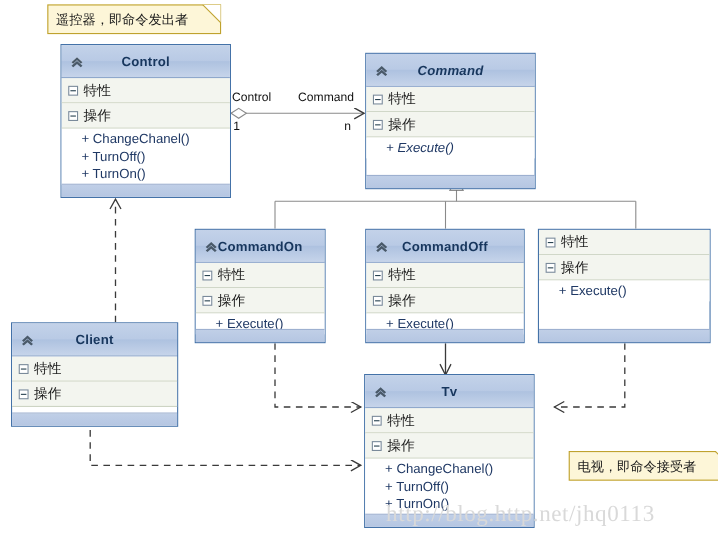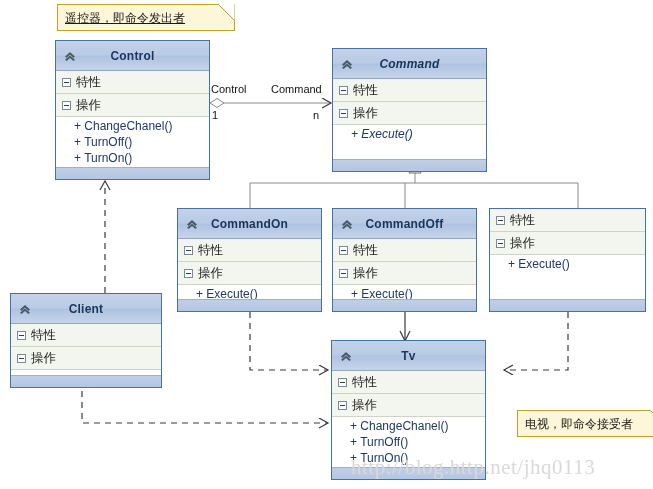--- a/index.html
+++ b/index.html
@@ -208,21 +208,21 @@
     <g>
       <line x1="405" y1="312" x2="405" y2="340" stroke="#3a3a3a" stroke-width="1.2"></line>
       <path d="M400,331 L405,341 L410,331" fill="none" stroke="#3a3a3a" stroke-width="1.2"></path>
     </g>
 
     <g>
       <path d="M568,312 L568,370 L504,370" fill="none" stroke="#3a3a3a" stroke-width="1.2" stroke-dasharray="6,5" marker-end="url(#openArrowL)"></path>
     </g>
   </svg>
 
-  <div class="uml-note" style="left:57px; top:4px; width:178px; height:27px;text-decoration:underline;">
+  <div class="uml-note" style="left:43px; top:4px; width:158px; height:27px;">
     <span>遥控器，即命令发出者</span>
     <span class="foldline">
       <svg width="24" height="24" viewBox="0 0 24 24">
         <path d="M7,0 L24,0 L24,17 z" fill="#ffffff"></path>
         <path d="M7,0 L24,17" stroke="#bfa22e" stroke-width="1" fill="none"></path>
         <path d="M24,0 L24,17" stroke="#bfa22e" stroke-width="1" fill="none"></path>
       </svg>
     </span>
   </div>
 
@@ -287,21 +287,21 @@
     <div class="uml-section">
       <span class="minus-box"></span>
       <span class="sect-label">操作</span>
     </div>
     <div class="uml-members">
       <div class="member abstract">+ Execute()</div>
     </div>
     <div class="uml-footer" style="position:absolute; left:0; right:0; bottom:0;"></div>
   </div>
 
-  <div class="uml-class" style="left:177px; top:208px; width:145px; height:104px;">
+  <div class="uml-class" style="left:177px; top:208px; width:119px; height:104px;">
     <div class="uml-header">
       <span class="chev">
         <svg width="16" height="16" viewBox="0 0 16 16">
           <path d="M3,11.8 L8,7.4 L13,11.8 L11.4,13.1 L8,10.1 L4.6,13.1 z" fill="#4a5a6a"></path>
           <path d="M3,8.5 L8,4 L13,8.5 L11.4,9.9 L8,6.8 L4.6,9.9 z" fill="#4a5a6a"></path>
         </svg>
       </span>
       <span class="uml-title">CommandOn</span>
     </div>
     <div class="uml-section">

